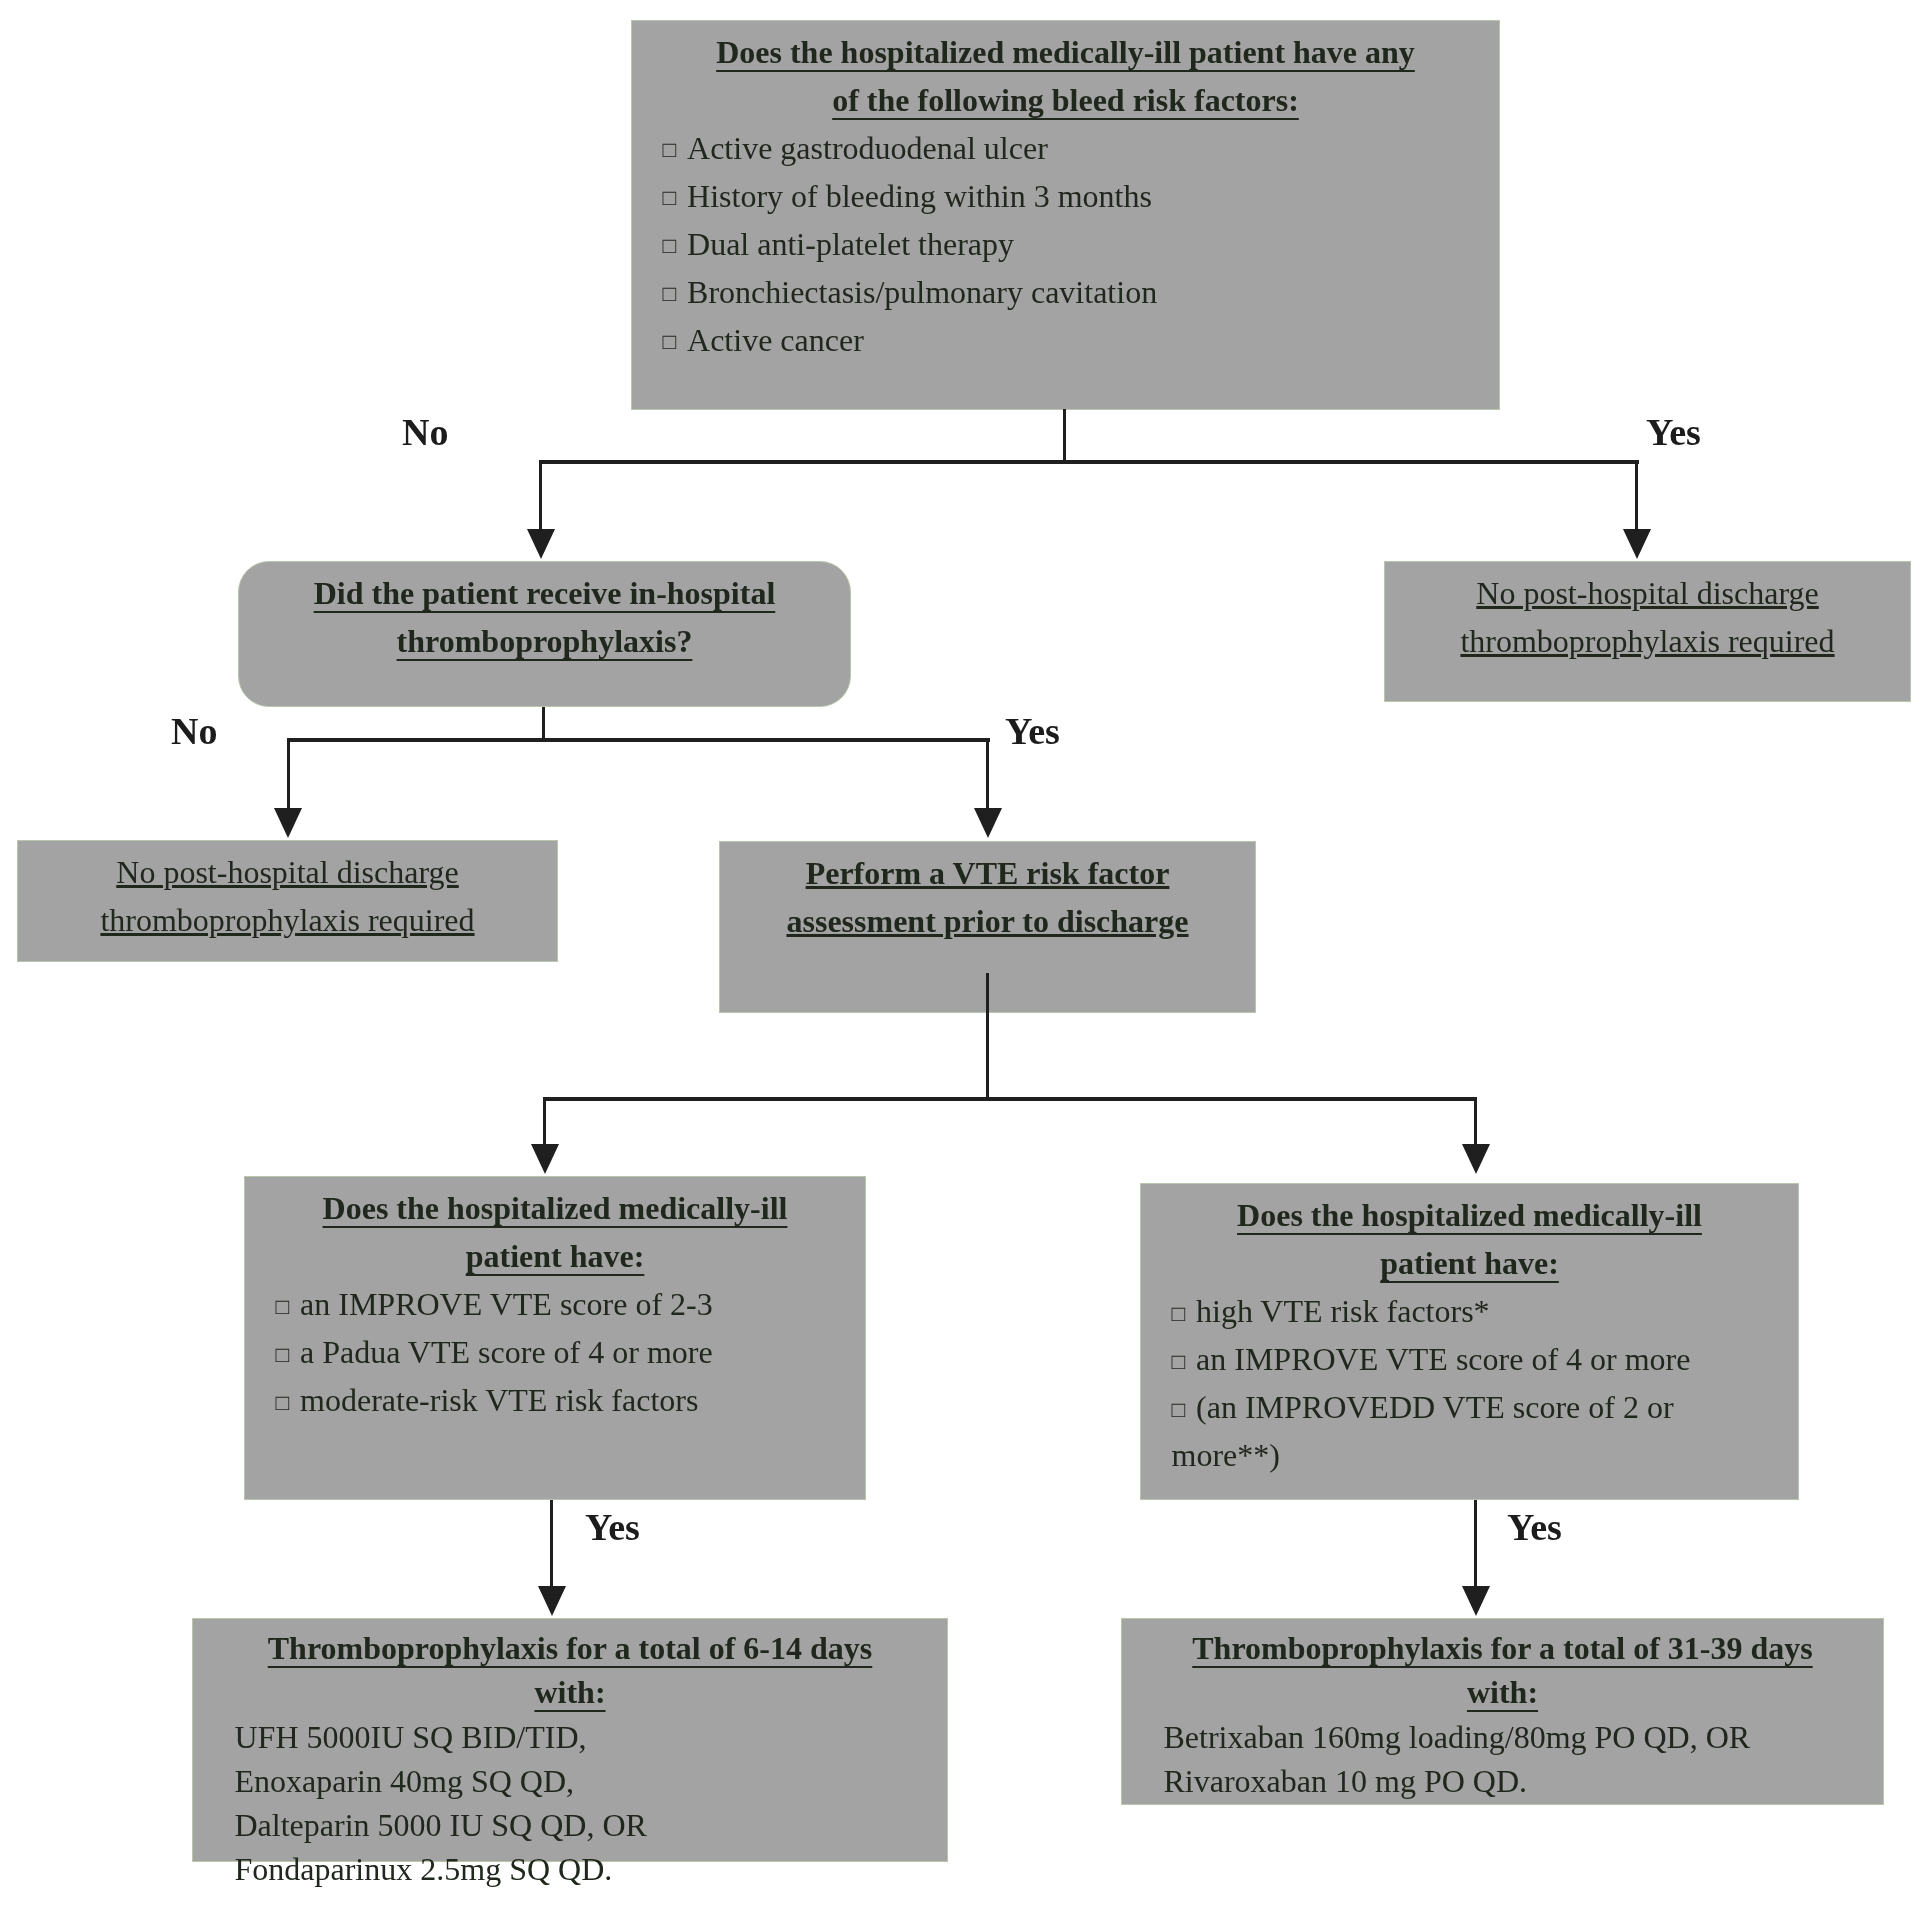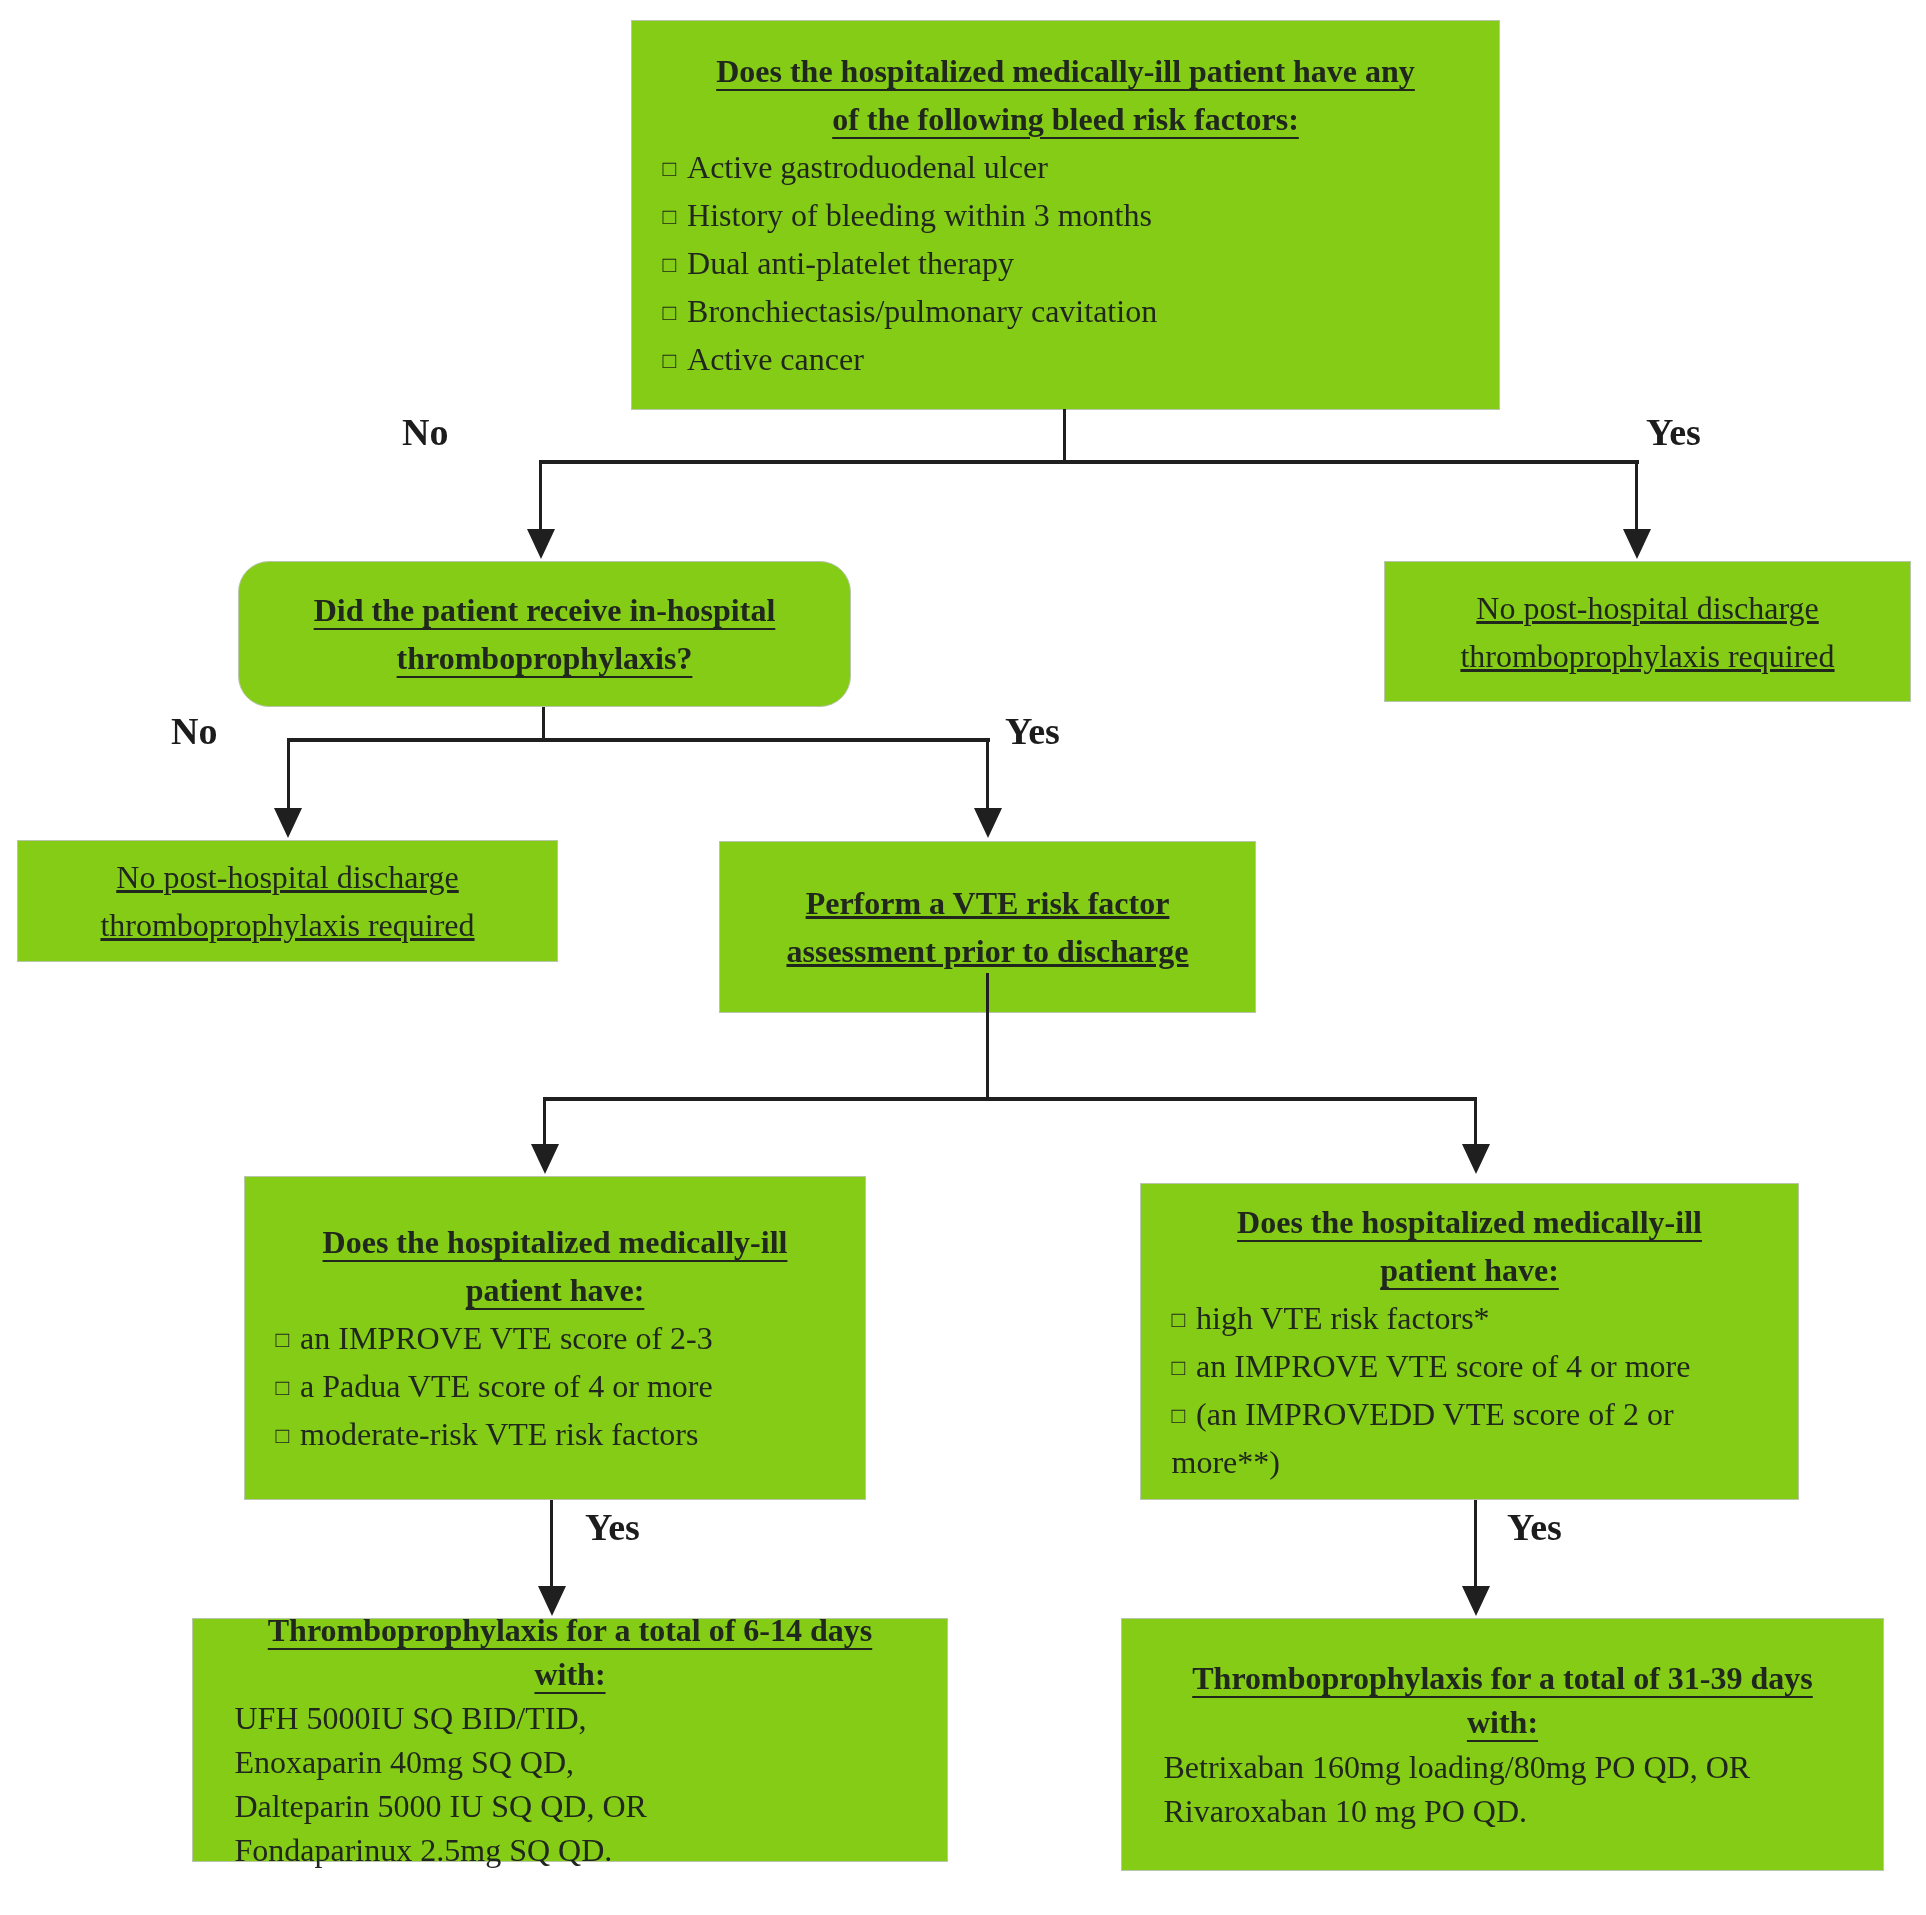--- a/index.html
+++ b/index.html
@@ -2,22 +2,22 @@
 <html style="font-size:9.8px"><head>
 <meta charset="utf-8">
 <style>
   html,body{margin:0;padding:0;background:#ffffff;}
   .canvas{
     position:relative;width:1926px;height:1915px;background:#ffffff;
     font-family:"Liberation Serif","DejaVu Serif",serif;color:#20271d;
     overflow:hidden;
   }
   .node{
-    position:absolute;background:#84cc16;border:1.8px solid #b9c6ab;
-    box-sizing:border-box;display:flex;flex-direction:column;justify-content:center;
+    position:absolute;background:#a3a3a3;border:1.8px solid #b9c6ab;
+    box-sizing:border-box;display:flex;flex-direction:column;
     font-size:32px;line-height:1.5;padding:7.3px 30.5px;
   }
   .node.tight{font-size:32px;line-height:1.38;}
   .title{text-align:center;font-weight:bold;}
   .title.u .tline{text-decoration:underline;text-decoration-thickness:2.4px;text-underline-offset:7.3px;}
   .tline{display:block;text-decoration:underline;}
   .plain{text-align:center;}
   .items{margin-top:0;}
   .item{text-align:left;}
   .bodyline{text-align:left;padding-left:11px;}
@@ -109,21 +109,21 @@
       <span class="tline">with:</span>
     </div>
     <div>
       <div class="bodyline">UFH 5000IU SQ BID/TID,</div>
       <div class="bodyline">Enoxaparin 40mg SQ QD,</div>
       <div class="bodyline">Dalteparin 5000 IU SQ QD, OR</div>
       <div class="bodyline">Fondaparinux 2.5mg SQ QD.</div>
     </div>
   </div>
 
-  <div class="node tight" style="left:1121px;top:1618px;width:763px;height:253px;">
+  <div class="node tight" style="left:1121px;top:1618px;width:763px;height:187px;">
     <div class="title u">
       <span class="tline">Thromboprophylaxis for a total of 31-39 days</span>
       <span class="tline">with:</span>
     </div>
     <div>
       <div class="bodyline">Betrixaban 160mg loading/80mg PO QD, OR</div>
       <div class="bodyline">Rivaroxaban 10 mg PO QD.</div>
     </div>
   </div>
 

